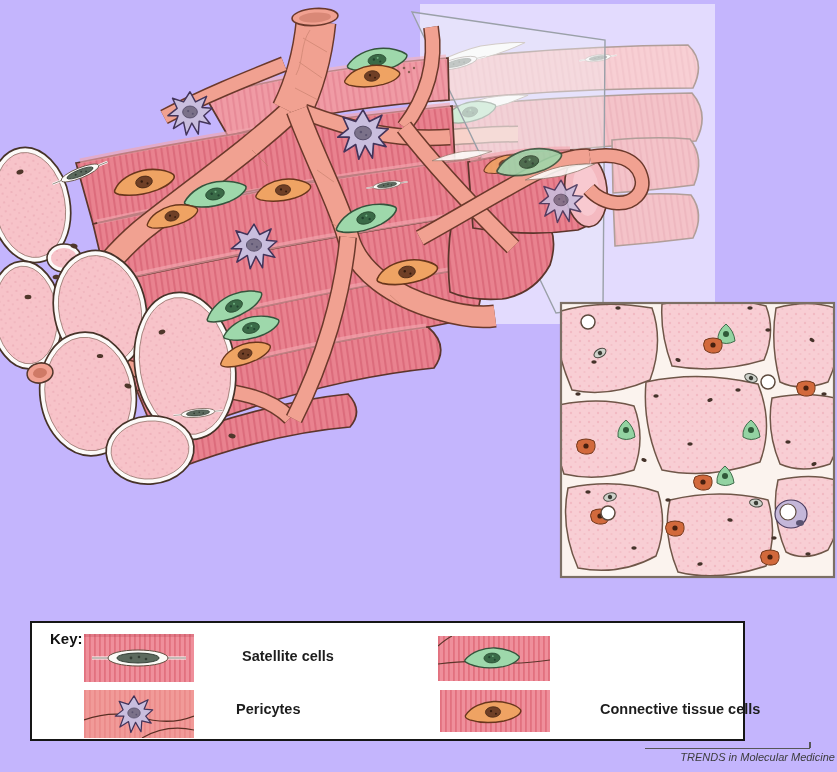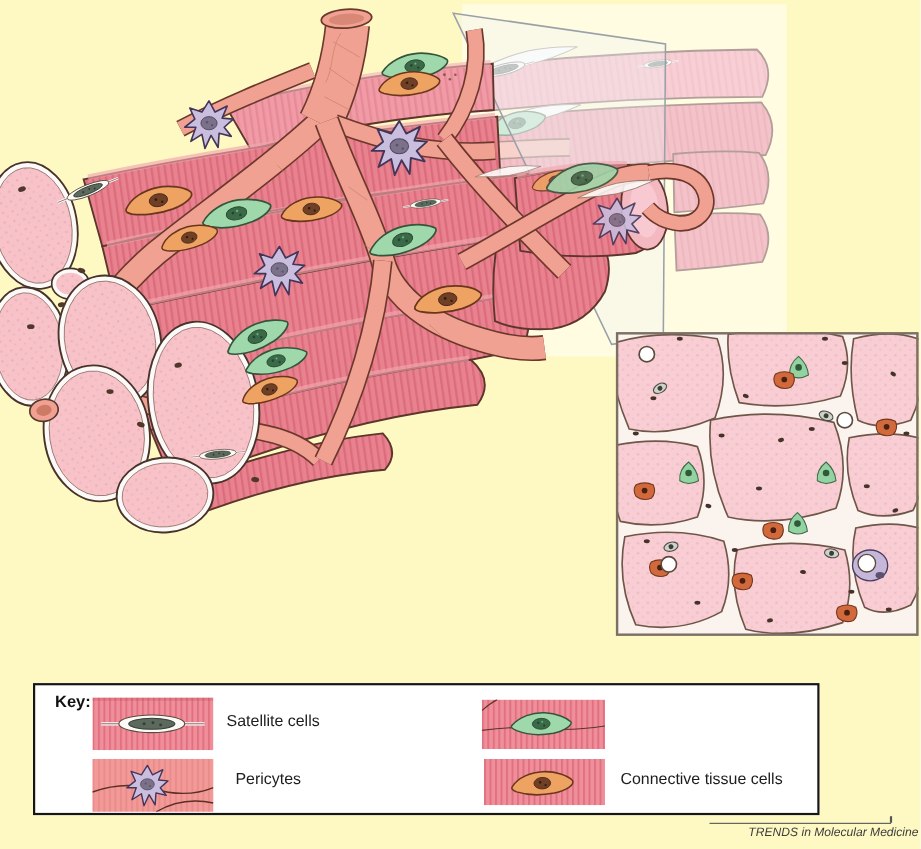--- a/index.html
+++ b/index.html
@@ -1,23 +1,23 @@
 <!DOCTYPE html>
 <html><head>
 <meta charset="utf-8">
 <style>
   html,body{margin:0;padding:0;background:#fff;}
-  .stage{position:relative;width:837px;height:772px;background:#fef9c3;overflow:hidden;
+  .stage{position:relative;width:837px;height:772px;background:#c4b5fd;overflow:hidden;
          font-family:"Liberation Sans",sans-serif;}
   .art{position:absolute;left:0;top:0;}
   .key-box{position:absolute;left:30px;top:621px;width:711px;height:116px;
            border:2px solid #161616;background:#ffffff;}
   .key-title{position:absolute;left:18px;top:7px;font-size:15px;font-weight:bold;color:#111;}
-  .key-label{position:absolute;font-size:14.5px;font-weight:400;color:#1d1d1d;white-space:nowrap;}
-  .lbl-1{left:174px;top:25px;} .lbl-2{left:182px;top:78px;}
+  .key-label{position:absolute;font-size:14.5px;font-weight:700;color:#1d1d1d;white-space:nowrap;margin-left:36px;}
+  .lbl-1{left:174px;top:25px;} .lbl-2{left:168px;top:78px;}
   .lbl-3{left:526px;top:25px;} .lbl-4{left:532px;top:78px;}
   .thumb{position:absolute;display:block;}
   .t1{left:52px;top:11px;} .t2{left:52px;top:67px;}
   .t3{left:406px;top:13px;} .t4{left:408px;top:67px;}
   .footer-line{position:absolute;left:645px;top:748px;width:165px;border-top:1.5px solid #565656;}
   .footer-tick{position:absolute;left:809px;top:742px;width:1.5px;height:6px;background:#565656;}
   .journal{position:absolute;right:2px;top:751px;font-size:11px;font-style:italic;color:#3c3c3c;text-align:center;}
 </style>
 </head>
 <body>

